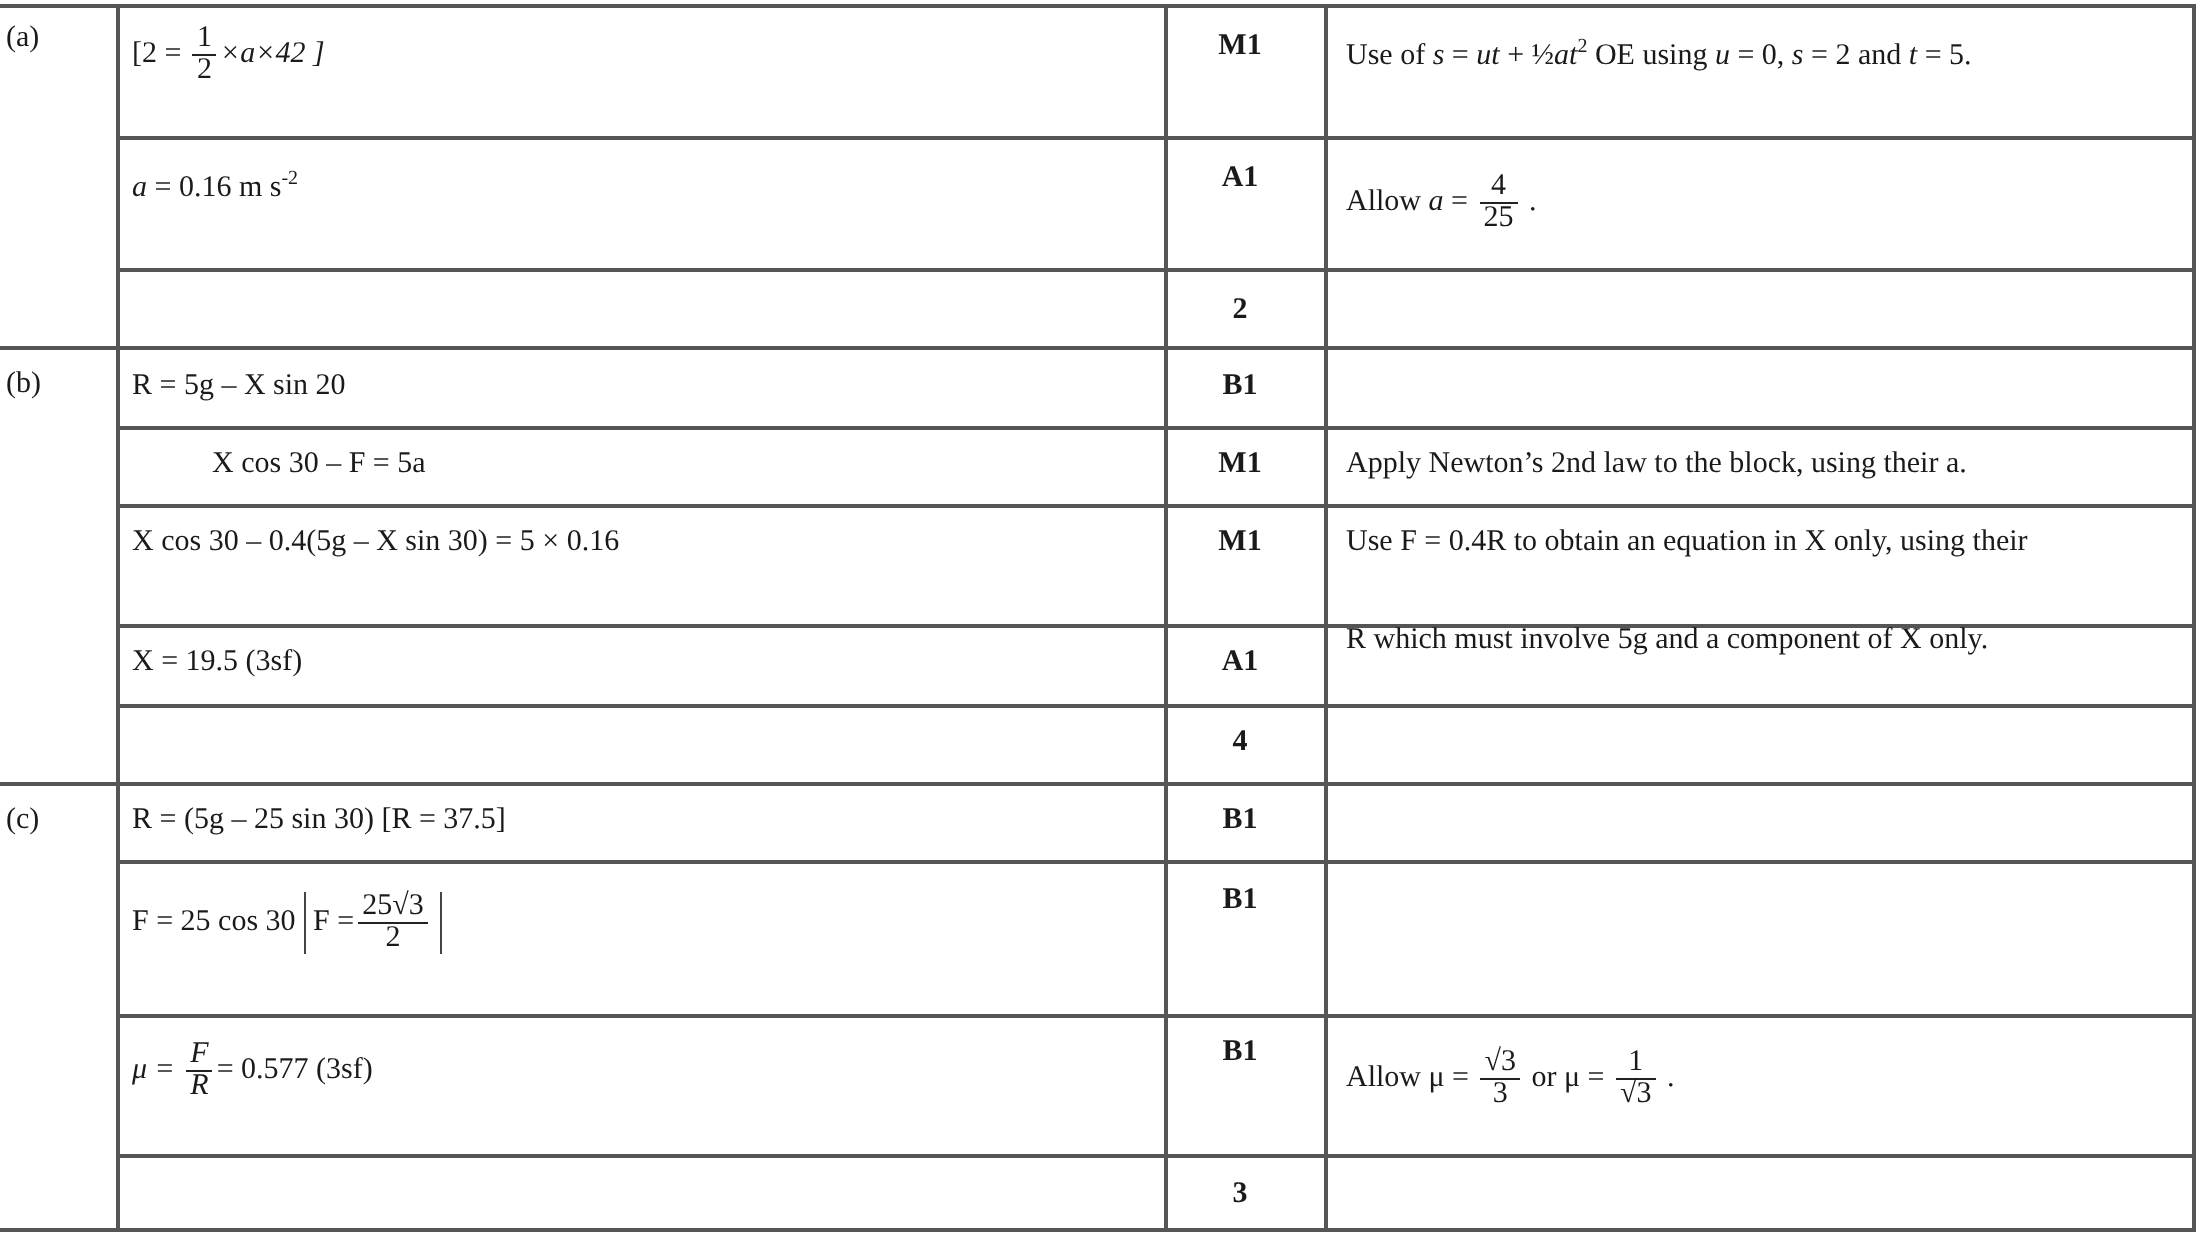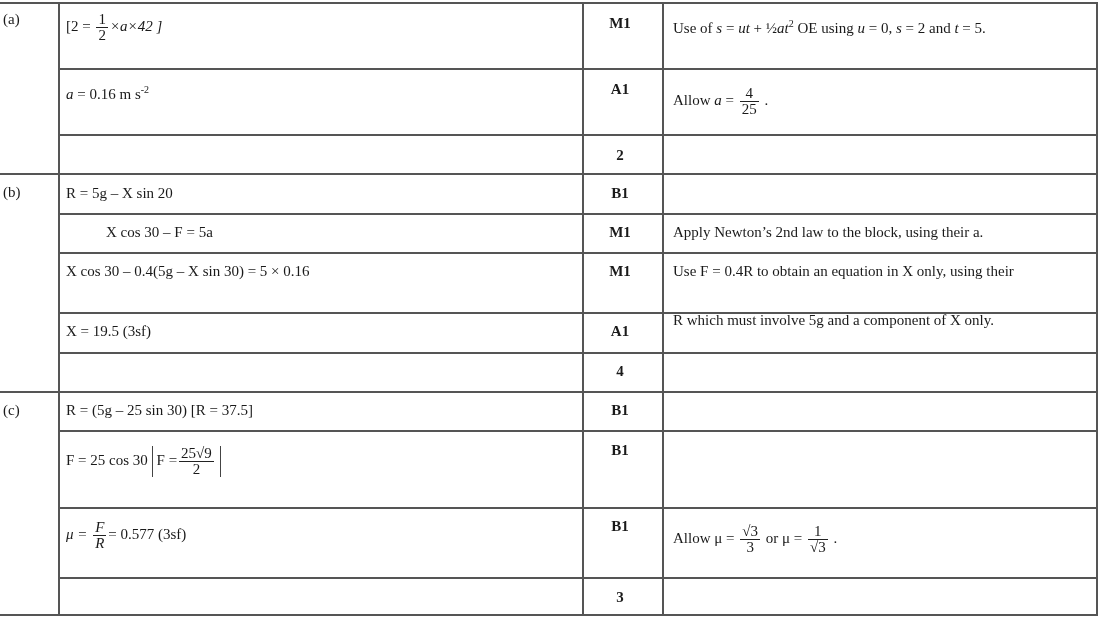--- a/index.html
+++ b/index.html
@@ -74,21 +74,21 @@
 <div class="cell mark" style="top:322px;">A1</div>
 <div class="cell mark" style="top:362px;">4</div>
 
 <div class="cell guid" style="top:223px;text-align:right;">Apply Newton’s 2nd law to the block, using their a.</div>
 <div class="cell guid" style="top:262px;">Use F = 0.4R to obtain an equation in X only, using their</div>
 <div class="cell guid" style="top:282px;margin-top:29px;">R which must involve 5g and a component of X only.</div>
 
 <div class="cell ans" style="top:401px;">R = (5g – 25 sin 30) [R = 37.5]</div>
 <div class="cell ans" style="top:446px;">
   <span>F = 25 cos 30</span>
-  <span class="bracket"><span>F =</span><span class="frac"><span class="num">25√9</span><span class="den">2</span></span></span>
+  <span class="bracket"><span>F =</span><span class="frac"><span class="num">25√3</span><span class="den">2</span></span></span>
 </div>
 <div class="cell ans" style="top:520px;">
   <i>μ = </i><span class="frac"><i class="num">F</i><i class="den">R</i></span><span>= 0.577 (3sf)</span>
 </div>
 
 <div class="cell mark" style="top:401px;">B1</div>
 <div class="cell mark" style="top:441px;">B1</div>
 <div class="cell mark" style="top:517px;">B1</div>
 <div class="cell mark" style="top:588px;">3</div>
 

